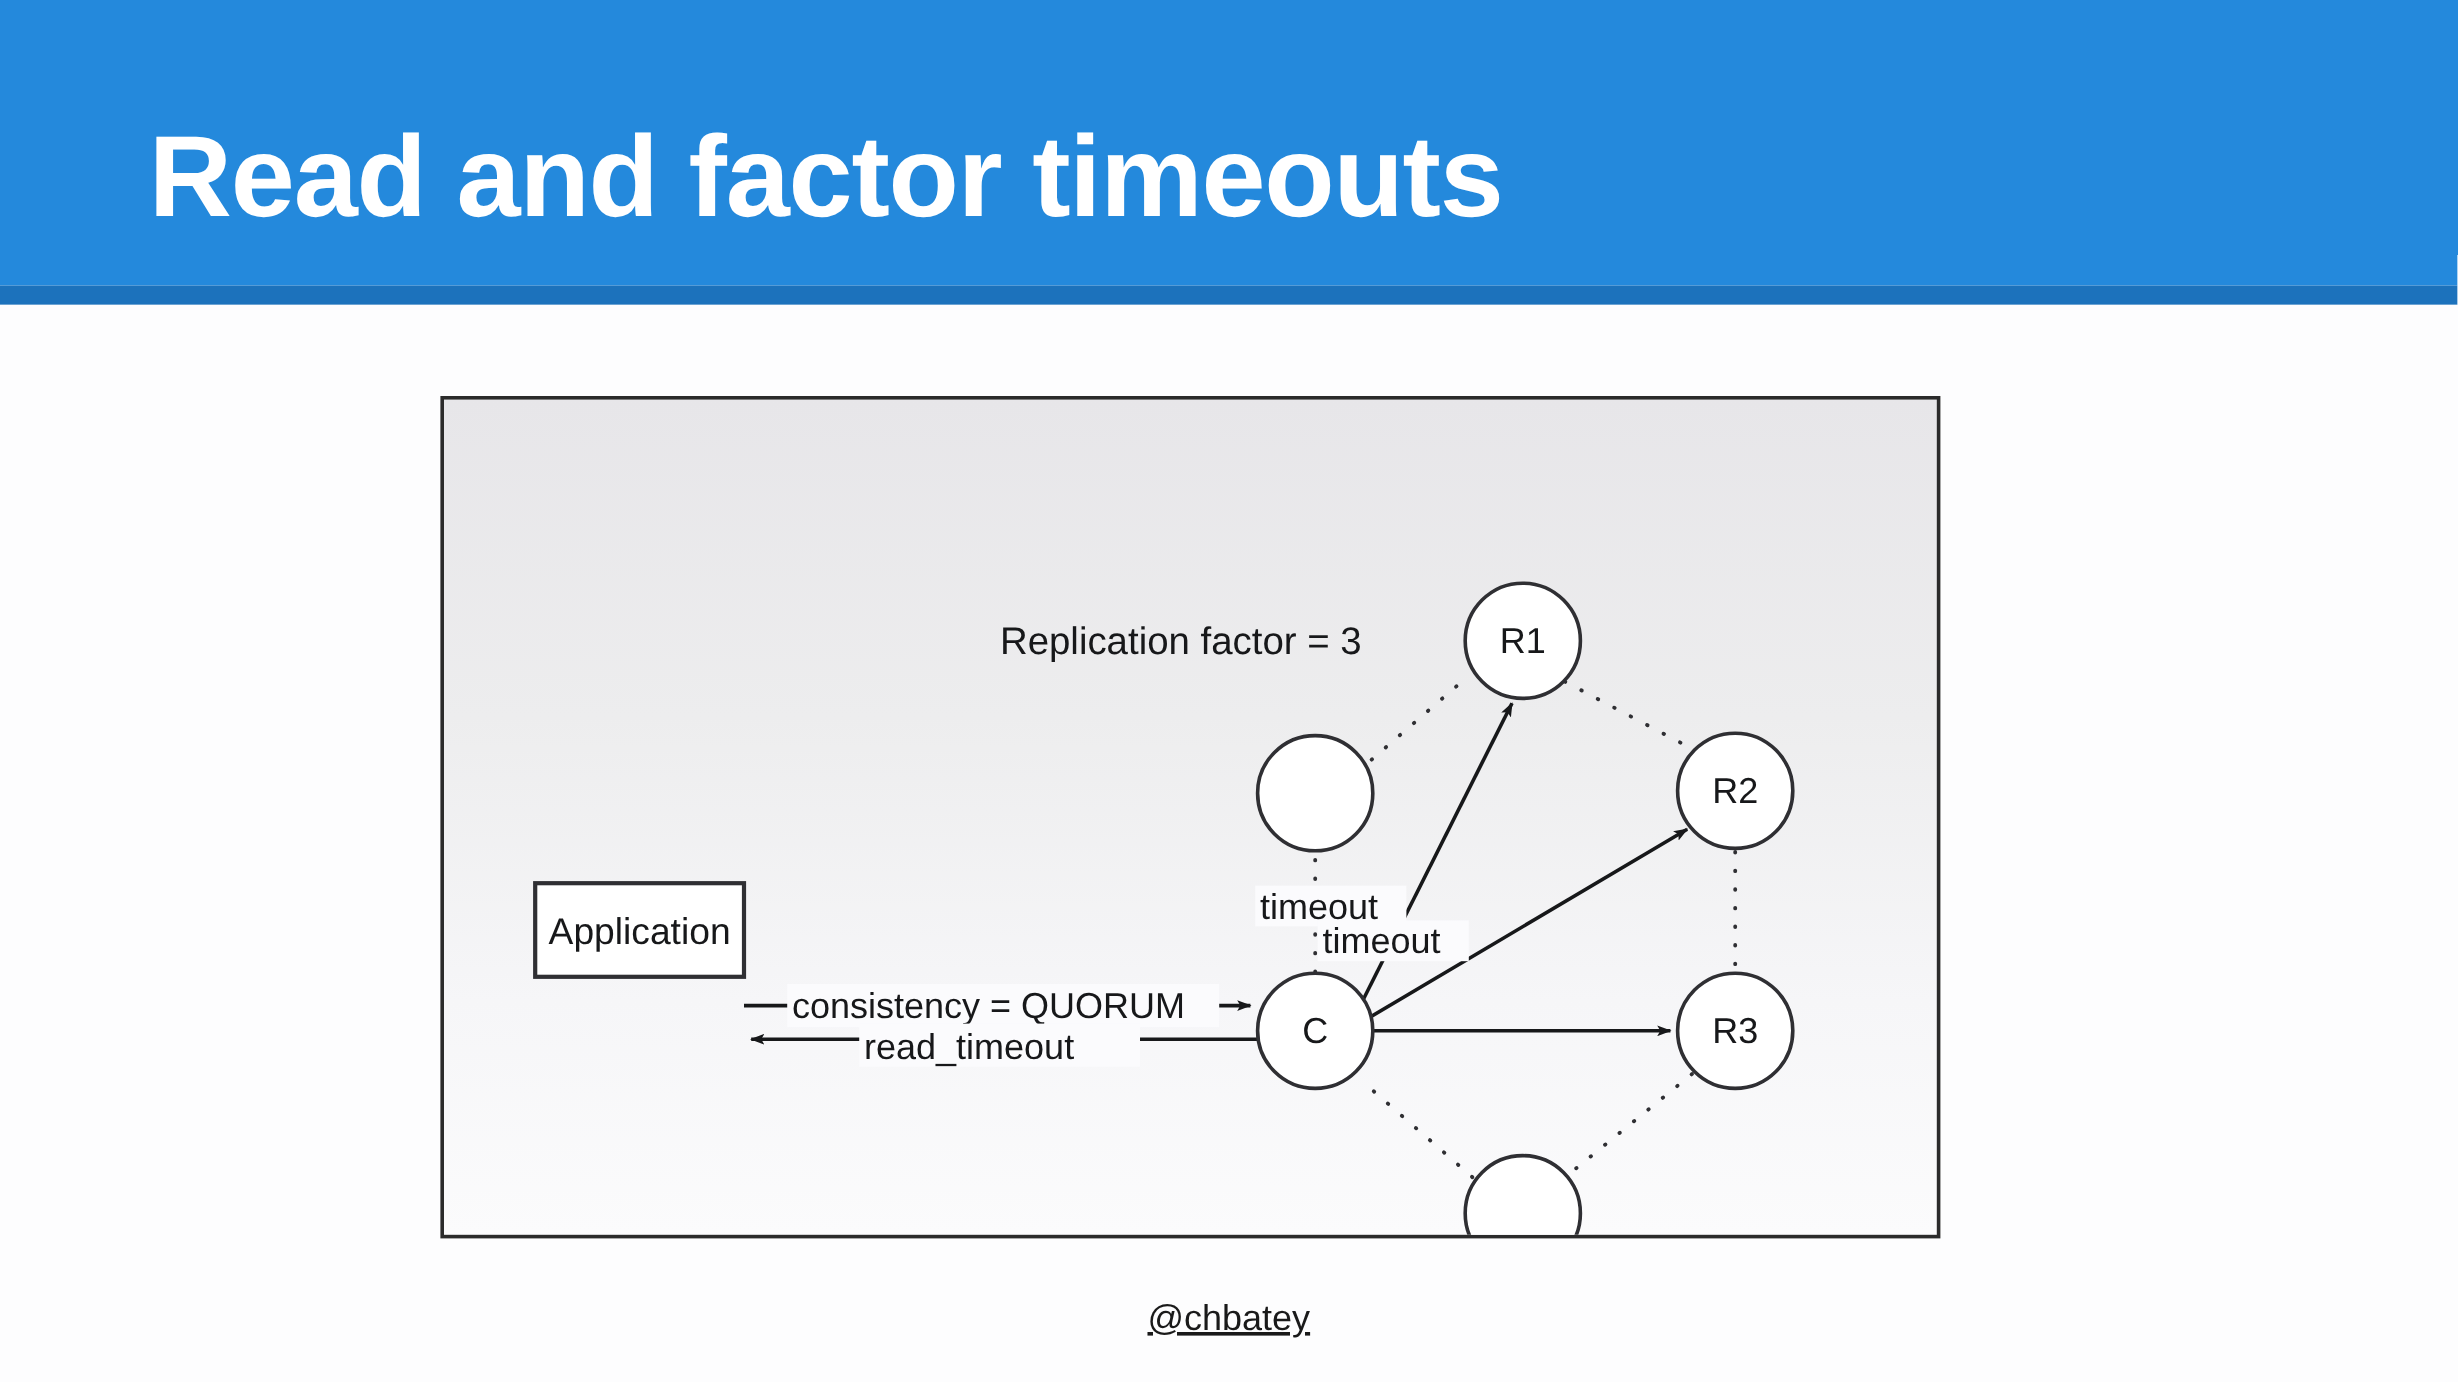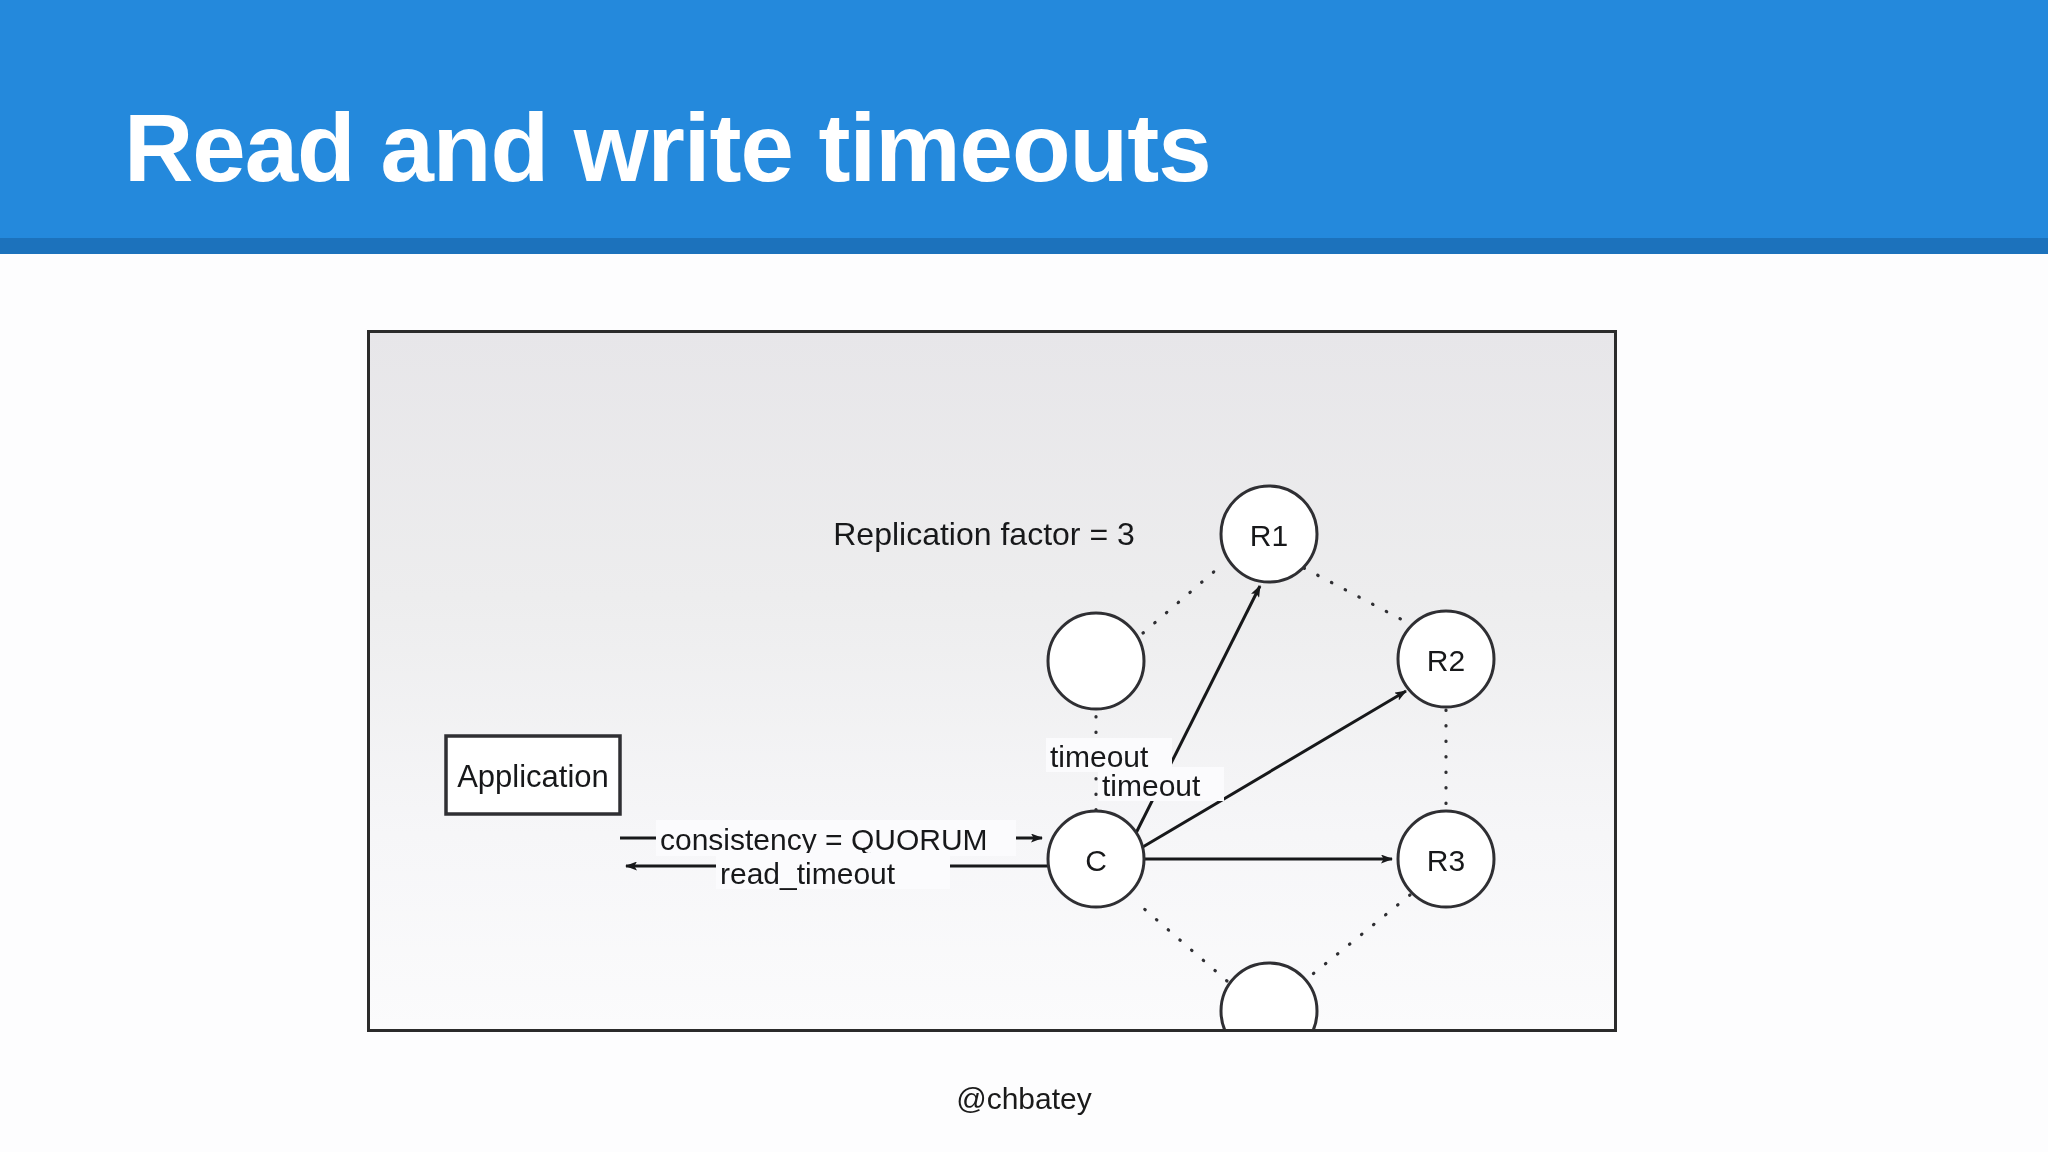--- a/index.html
+++ b/index.html
@@ -131,28 +131,29 @@
 
   
   #slide-footer {
     position: absolute;
     left: 0;
     top: 828px;
     width: 2048px;
     text-align: center;
     font-size: 30px;
     color: #1a1a1a;
+    text-decoration: underline;
   }
 </style>
 </head>
 <body>
 
 <div id="slide-header"></div>
 <div id="slide-header-underline"></div>
-<div id="slide-title">Read and write timeouts</div>
+<div id="slide-title">Read and factor timeouts</div>
 
 <div id="slide-body">
 
   <div id="diagram-frame">
     <svg id="diagram-svg" viewBox="0 0 1250 702">
       <defs>
         <marker id="arrowhead" markerWidth="12" markerHeight="9" refX="11" refY="4.5" orient="auto" markerUnits="userSpaceOnUse">
           <path d="M0,0 L12,4.5 L0,9 L2.6,4.5 Z" fill="#17181a"></path>
         </marker>
       </defs>

